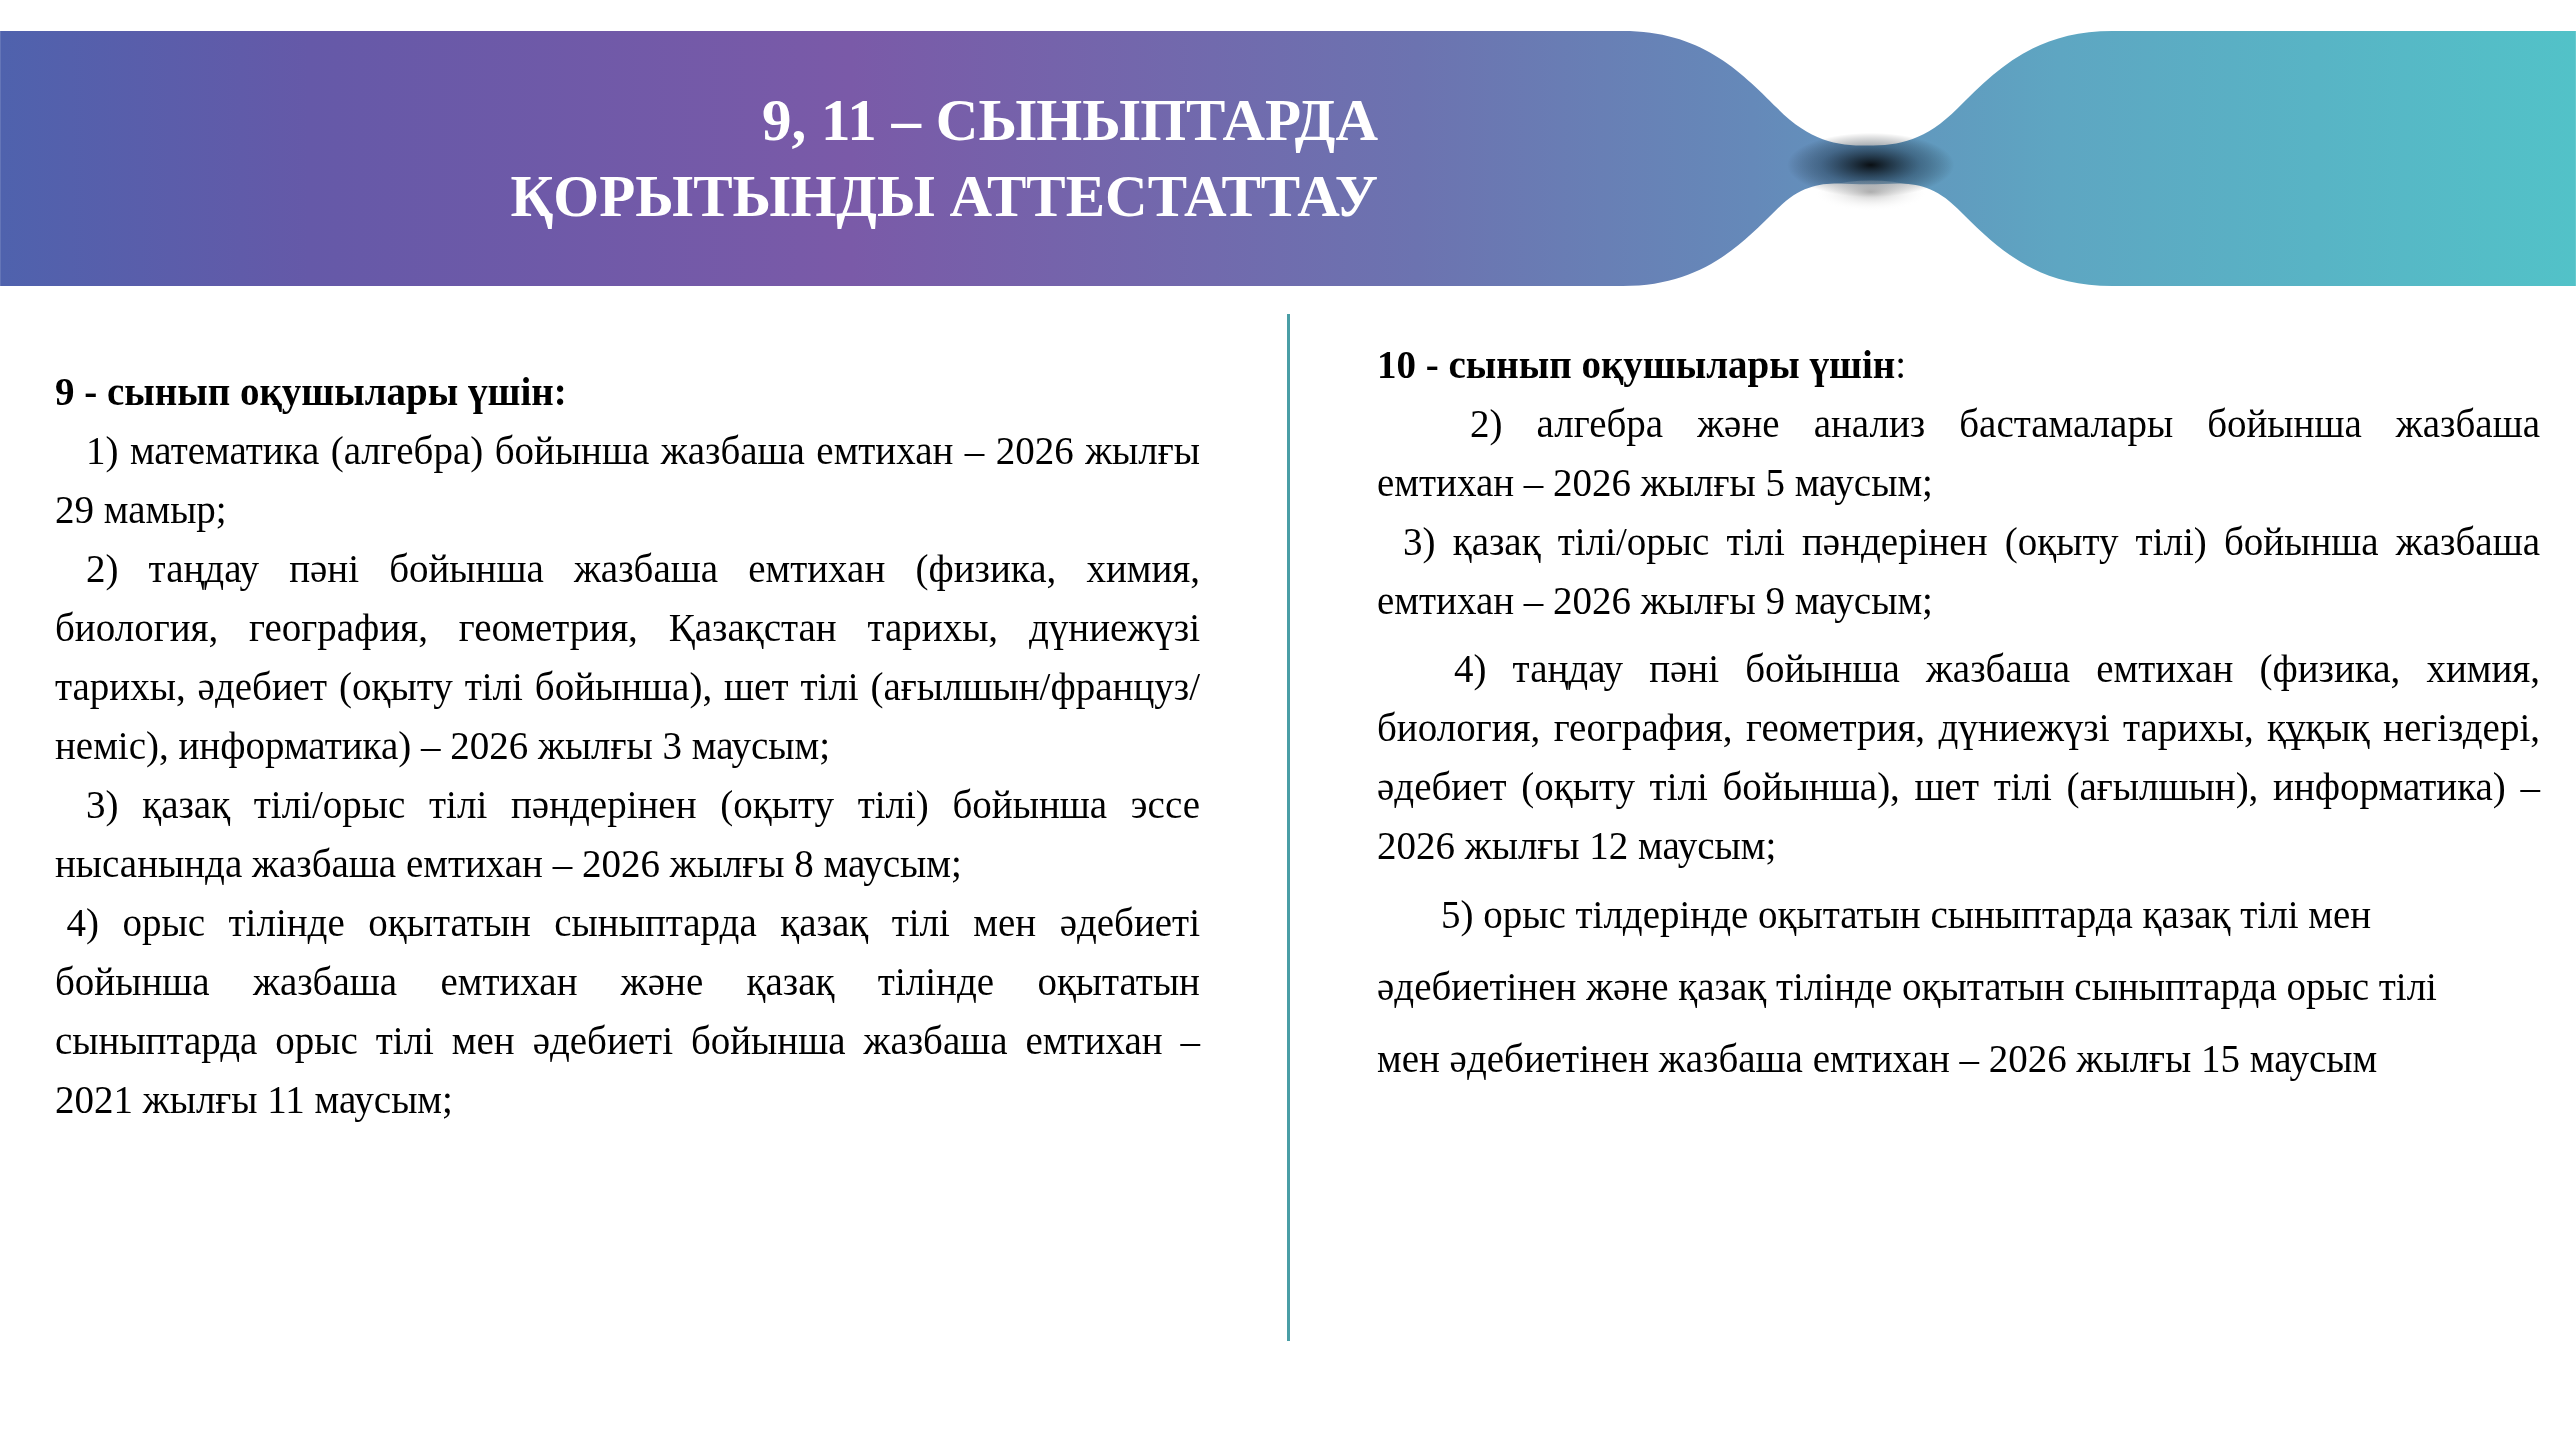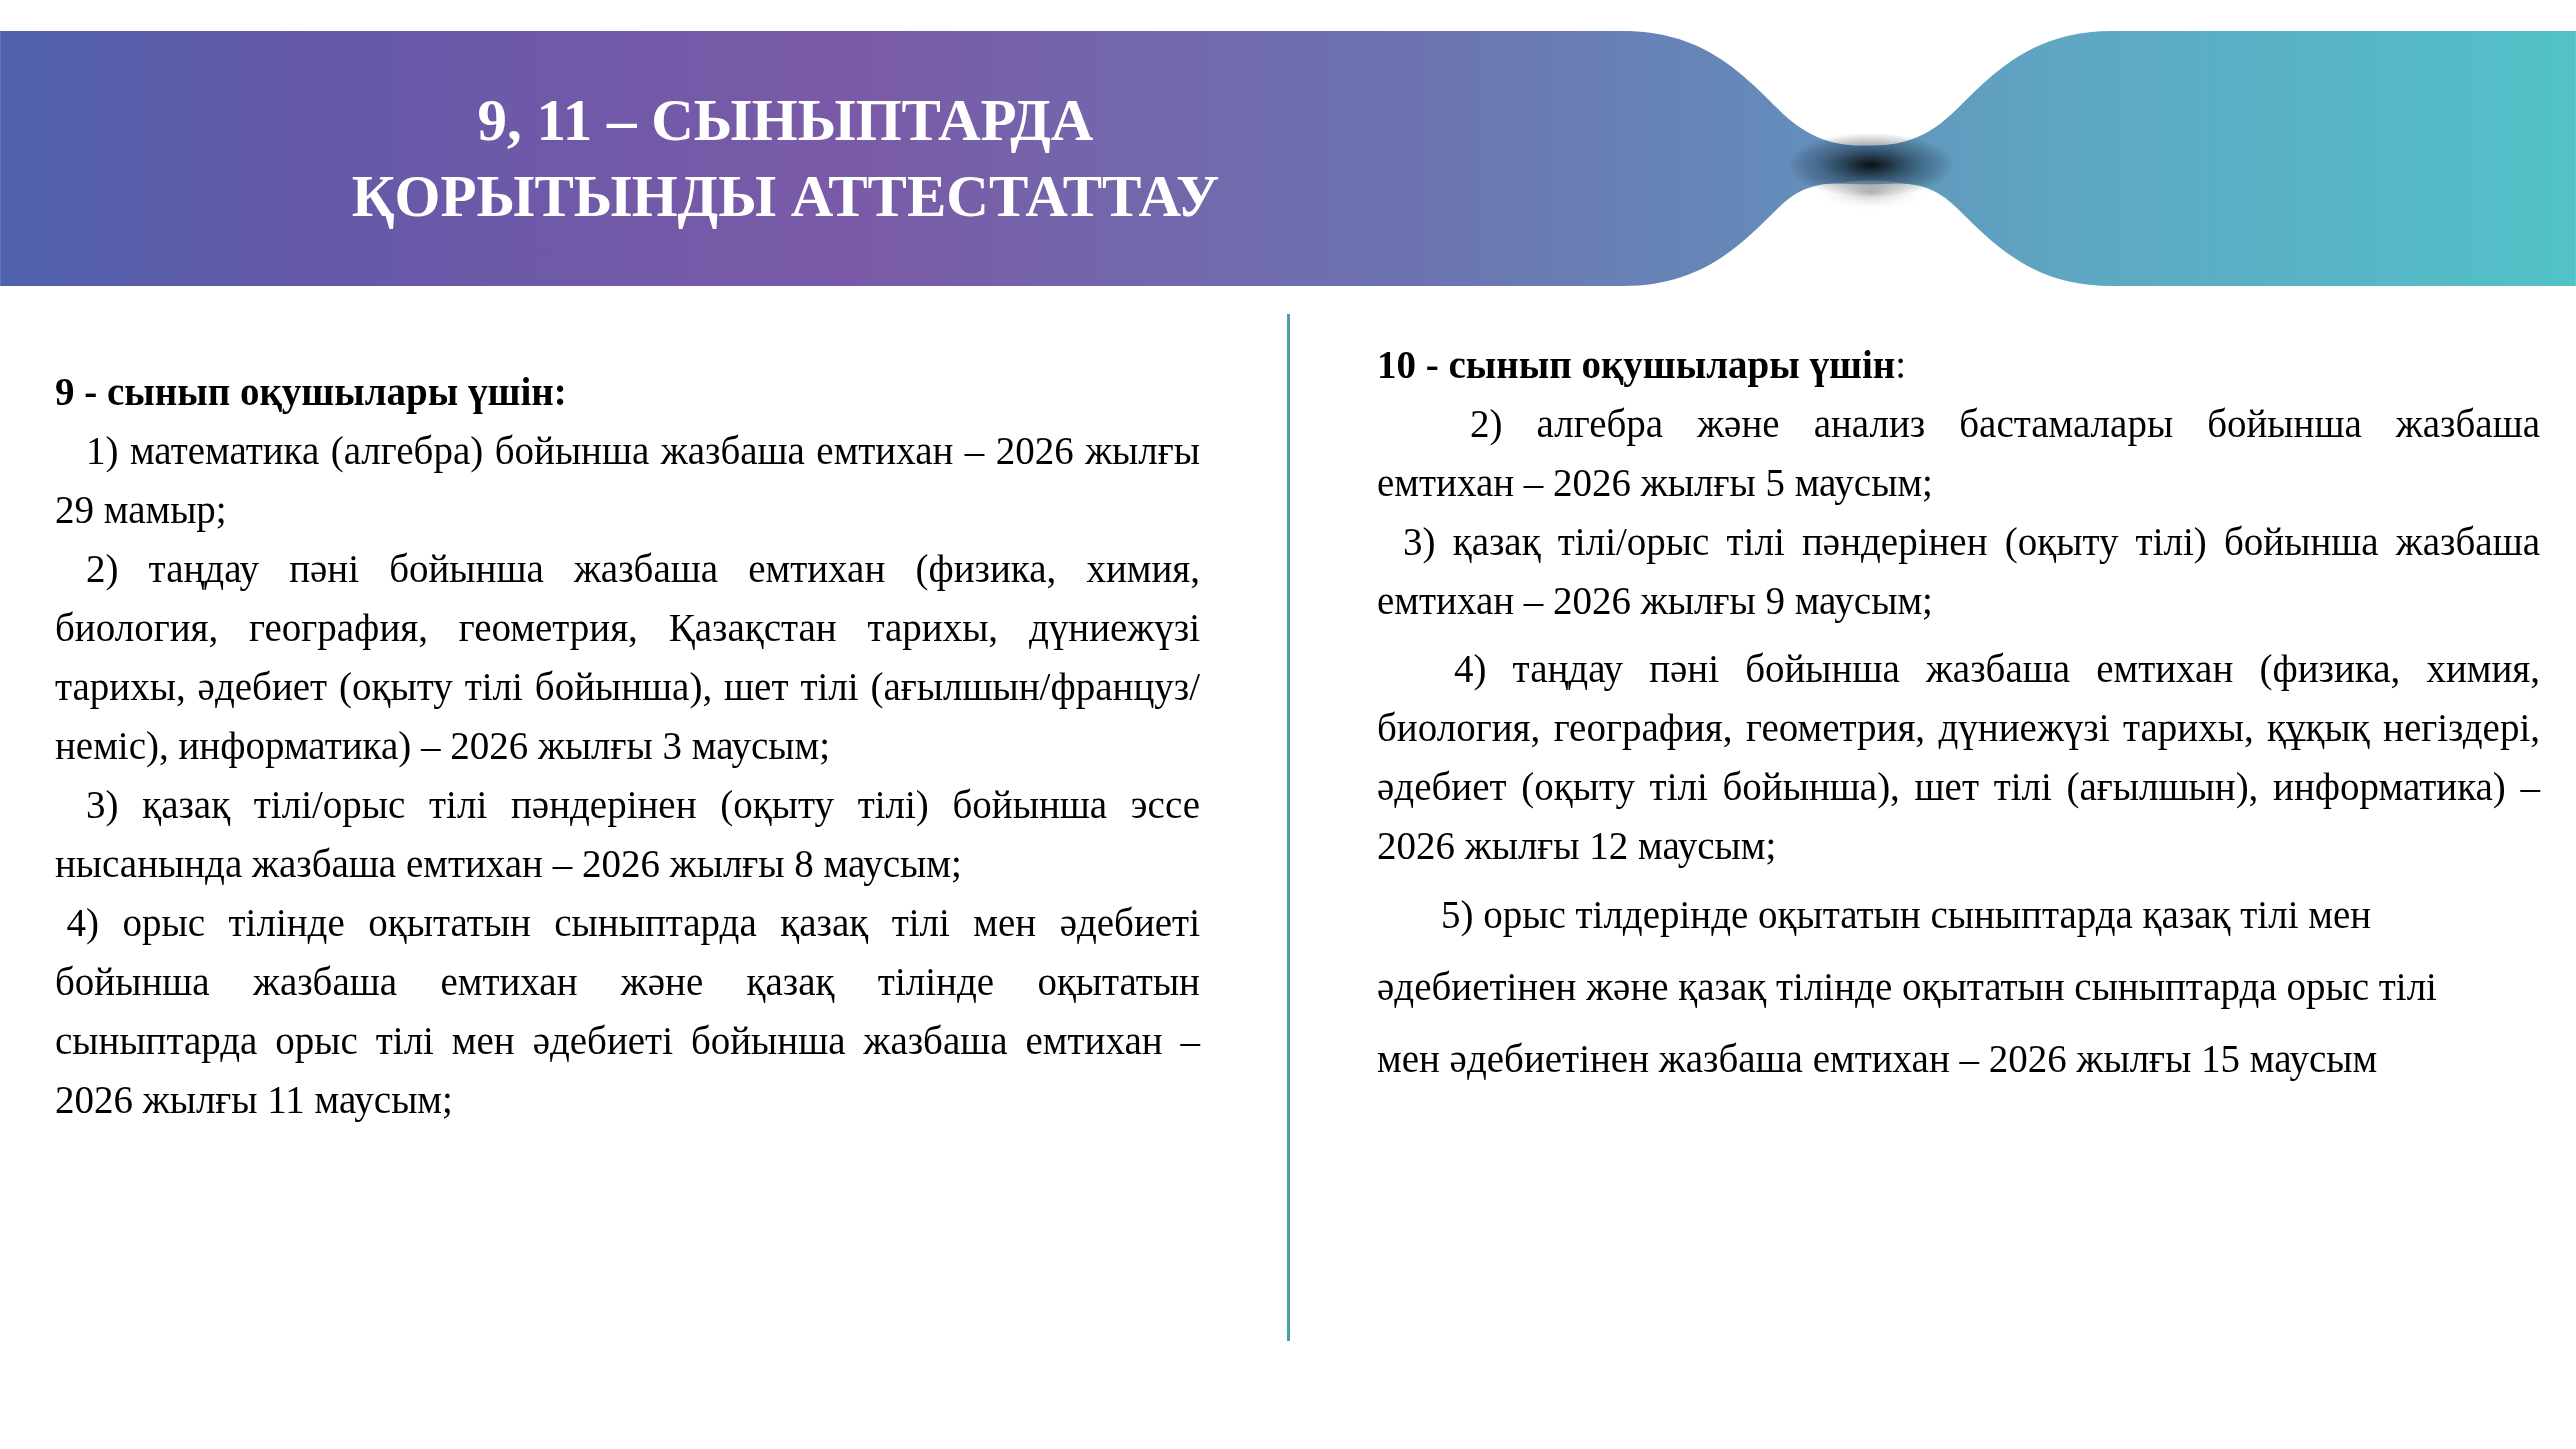--- a/index.html
+++ b/index.html
@@ -11,21 +11,21 @@
   }
   .banner {
     position:absolute; left:0; top:31px; width:2576px; height:255px;
   }
   .banner svg { display:block; }
   .title {
     position:absolute; left:193px; top:82px; width:1185px;
     text-align:center; color:#ffffff; font-weight:bold;
     font-size:59px; line-height:76px; letter-spacing:0px;
   }
-  .title div { white-space:nowrap; }
+  .title div { white-space:nowrap;text-align:right; }
   .divider {
     position:absolute; left:1287px; top:314px; width:3.2px; height:1027px;
     background:#4a9ea6;
   }
   .col {
     position:absolute; font-size:39px; line-height:59px;
     text-align:justify;
   }
   .col-left { left:55px; top:362px; width:1145px; }
   .col-right { left:1377px; top:335px; width:1163px; }
@@ -87,21 +87,21 @@
   <div>ҚОРЫТЫНДЫ АТТЕСТАТТАУ</div>
 </div>
 
 <div class="divider"></div>
 
 <div class="col col-left">
   <p class="heading">9 - сынып оқушылары үшін:</p>
   <p class="item i1">1) математика (алгебра) бойынша жазбаша емтихан – 2026 жылғы 29 мамыр;</p>
   <p class="item i2">2) таңдау пәні бойынша жазбаша емтихан (физика, химия, биология, география, геометрия, Қазақстан тарихы, дүниежүзі тарихы, әдебиет (оқыту тілі бойынша), шет тілі (ағылшын/француз/неміс), информатика) – 2026 жылғы 3 маусым;</p>
   <p class="item i3">3) қазақ тілі/орыс тілі пәндерінен (оқыту тілі) бойынша эссе нысанында жазбаша емтихан   – 2026 жылғы   8 маусым;</p>
-  <p class="item i4">4) орыс тілінде оқытатын сыныптарда қазақ тілі мен әдебиеті бойынша жазбаша емтихан және қазақ тілінде оқытатын сыныптарда орыс тілі мен әдебиеті бойынша жазбаша емтихан – 2026 жылғы 11 маусым;</p>
+  <p class="item i4">4) орыс тілінде оқытатын сыныптарда қазақ тілі мен әдебиеті бойынша жазбаша емтихан және қазақ тілінде оқытатын сыныптарда орыс тілі мен әдебиеті бойынша жазбаша емтихан – 2021 жылғы 11 маусым;</p>
 </div>
 
 <div class="col col-right">
   <p class="heading"><span>10 - сынып оқушылары үшін</span><span class="colon-normal">:</span></p>
   <p class="item i2">2) алгебра және анализ бастамалары бойынша жазбаша емтихан – 2026 жылғы 5 маусым;</p>
   <p class="item i3">3) қазақ тілі/орыс тілі пәндерінен (оқыту тілі) бойынша жазбаша емтихан – 2026 жылғы 9 маусым;</p>
   <p class="item i4">4) таңдау пәні бойынша жазбаша емтихан (физика, химия, биология, география, геометрия, дүниежүзі тарихы, құқық негіздері, әдебиет (оқыту тілі бойынша), шет тілі (ағылшын), информатика) – 2026 жылғы 12 маусым;</p>
   <p class="item i5">5) орыс тілдерінде оқытатын сыныптарда қазақ тілі мен әдебиетінен және қазақ тілінде оқытатын сыныптарда орыс тілі мен әдебиетінен жазбаша емтихан – 2026 жылғы 15 маусым</p>
 </div>
 

